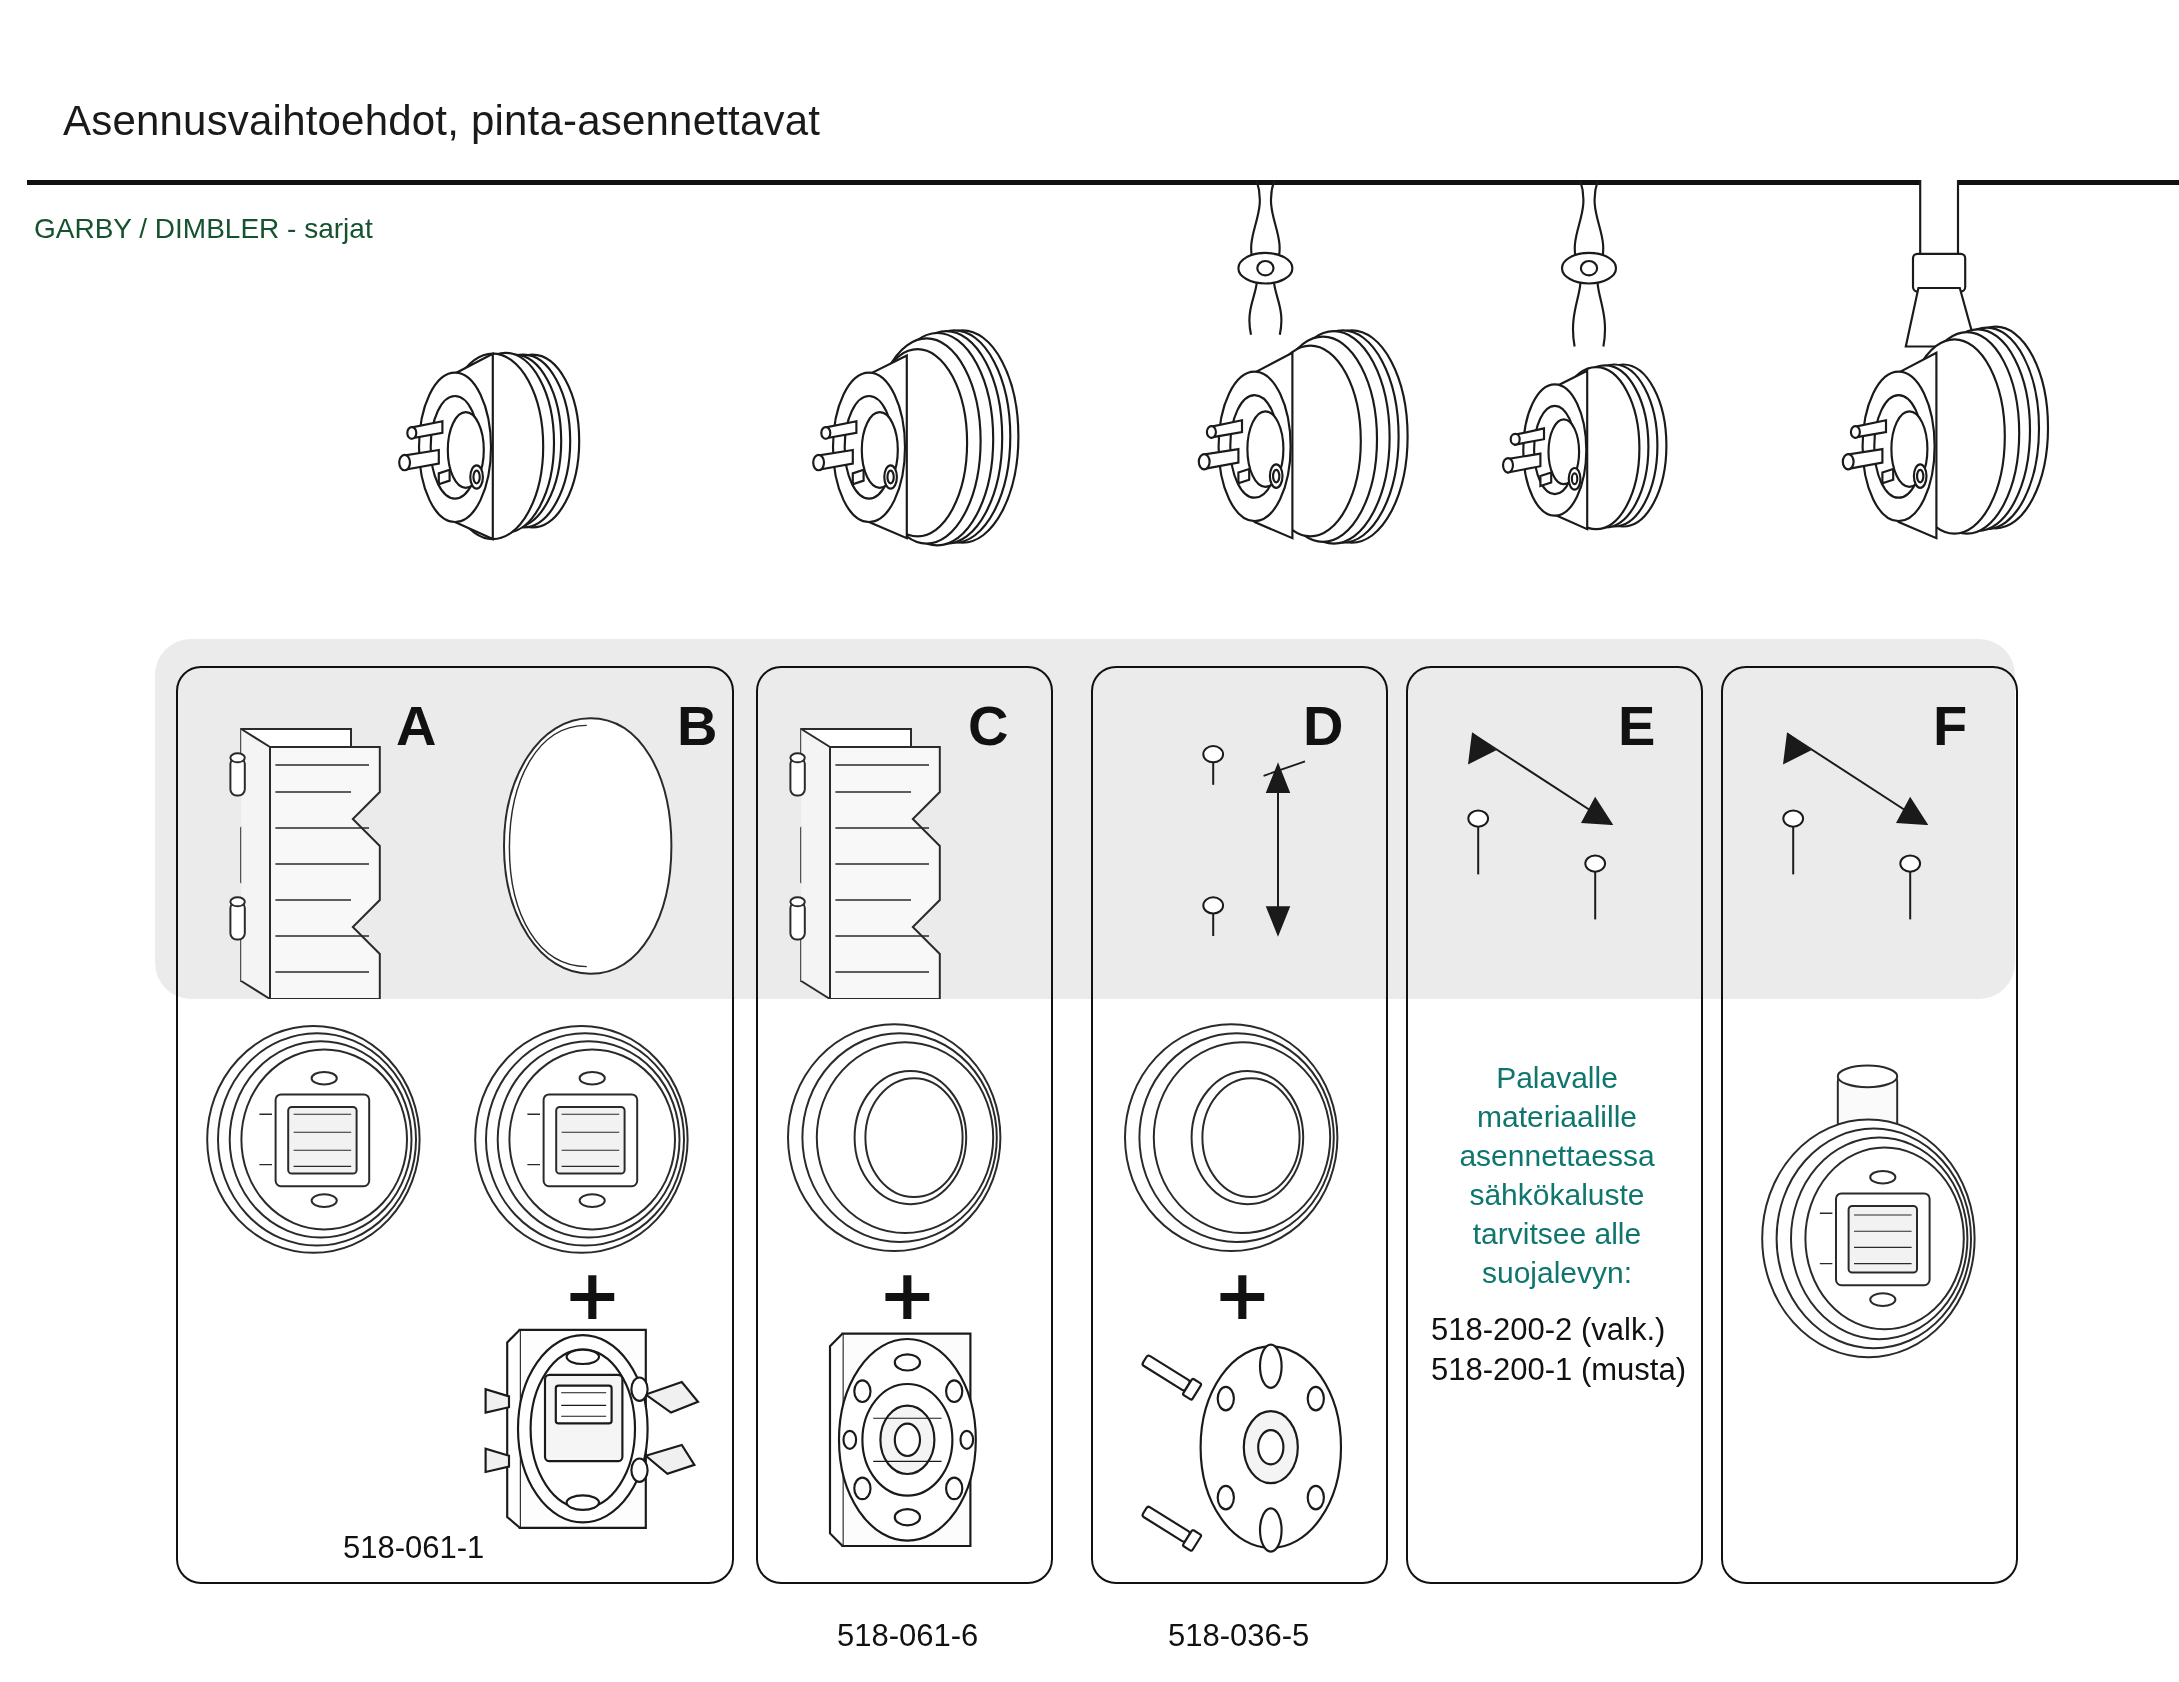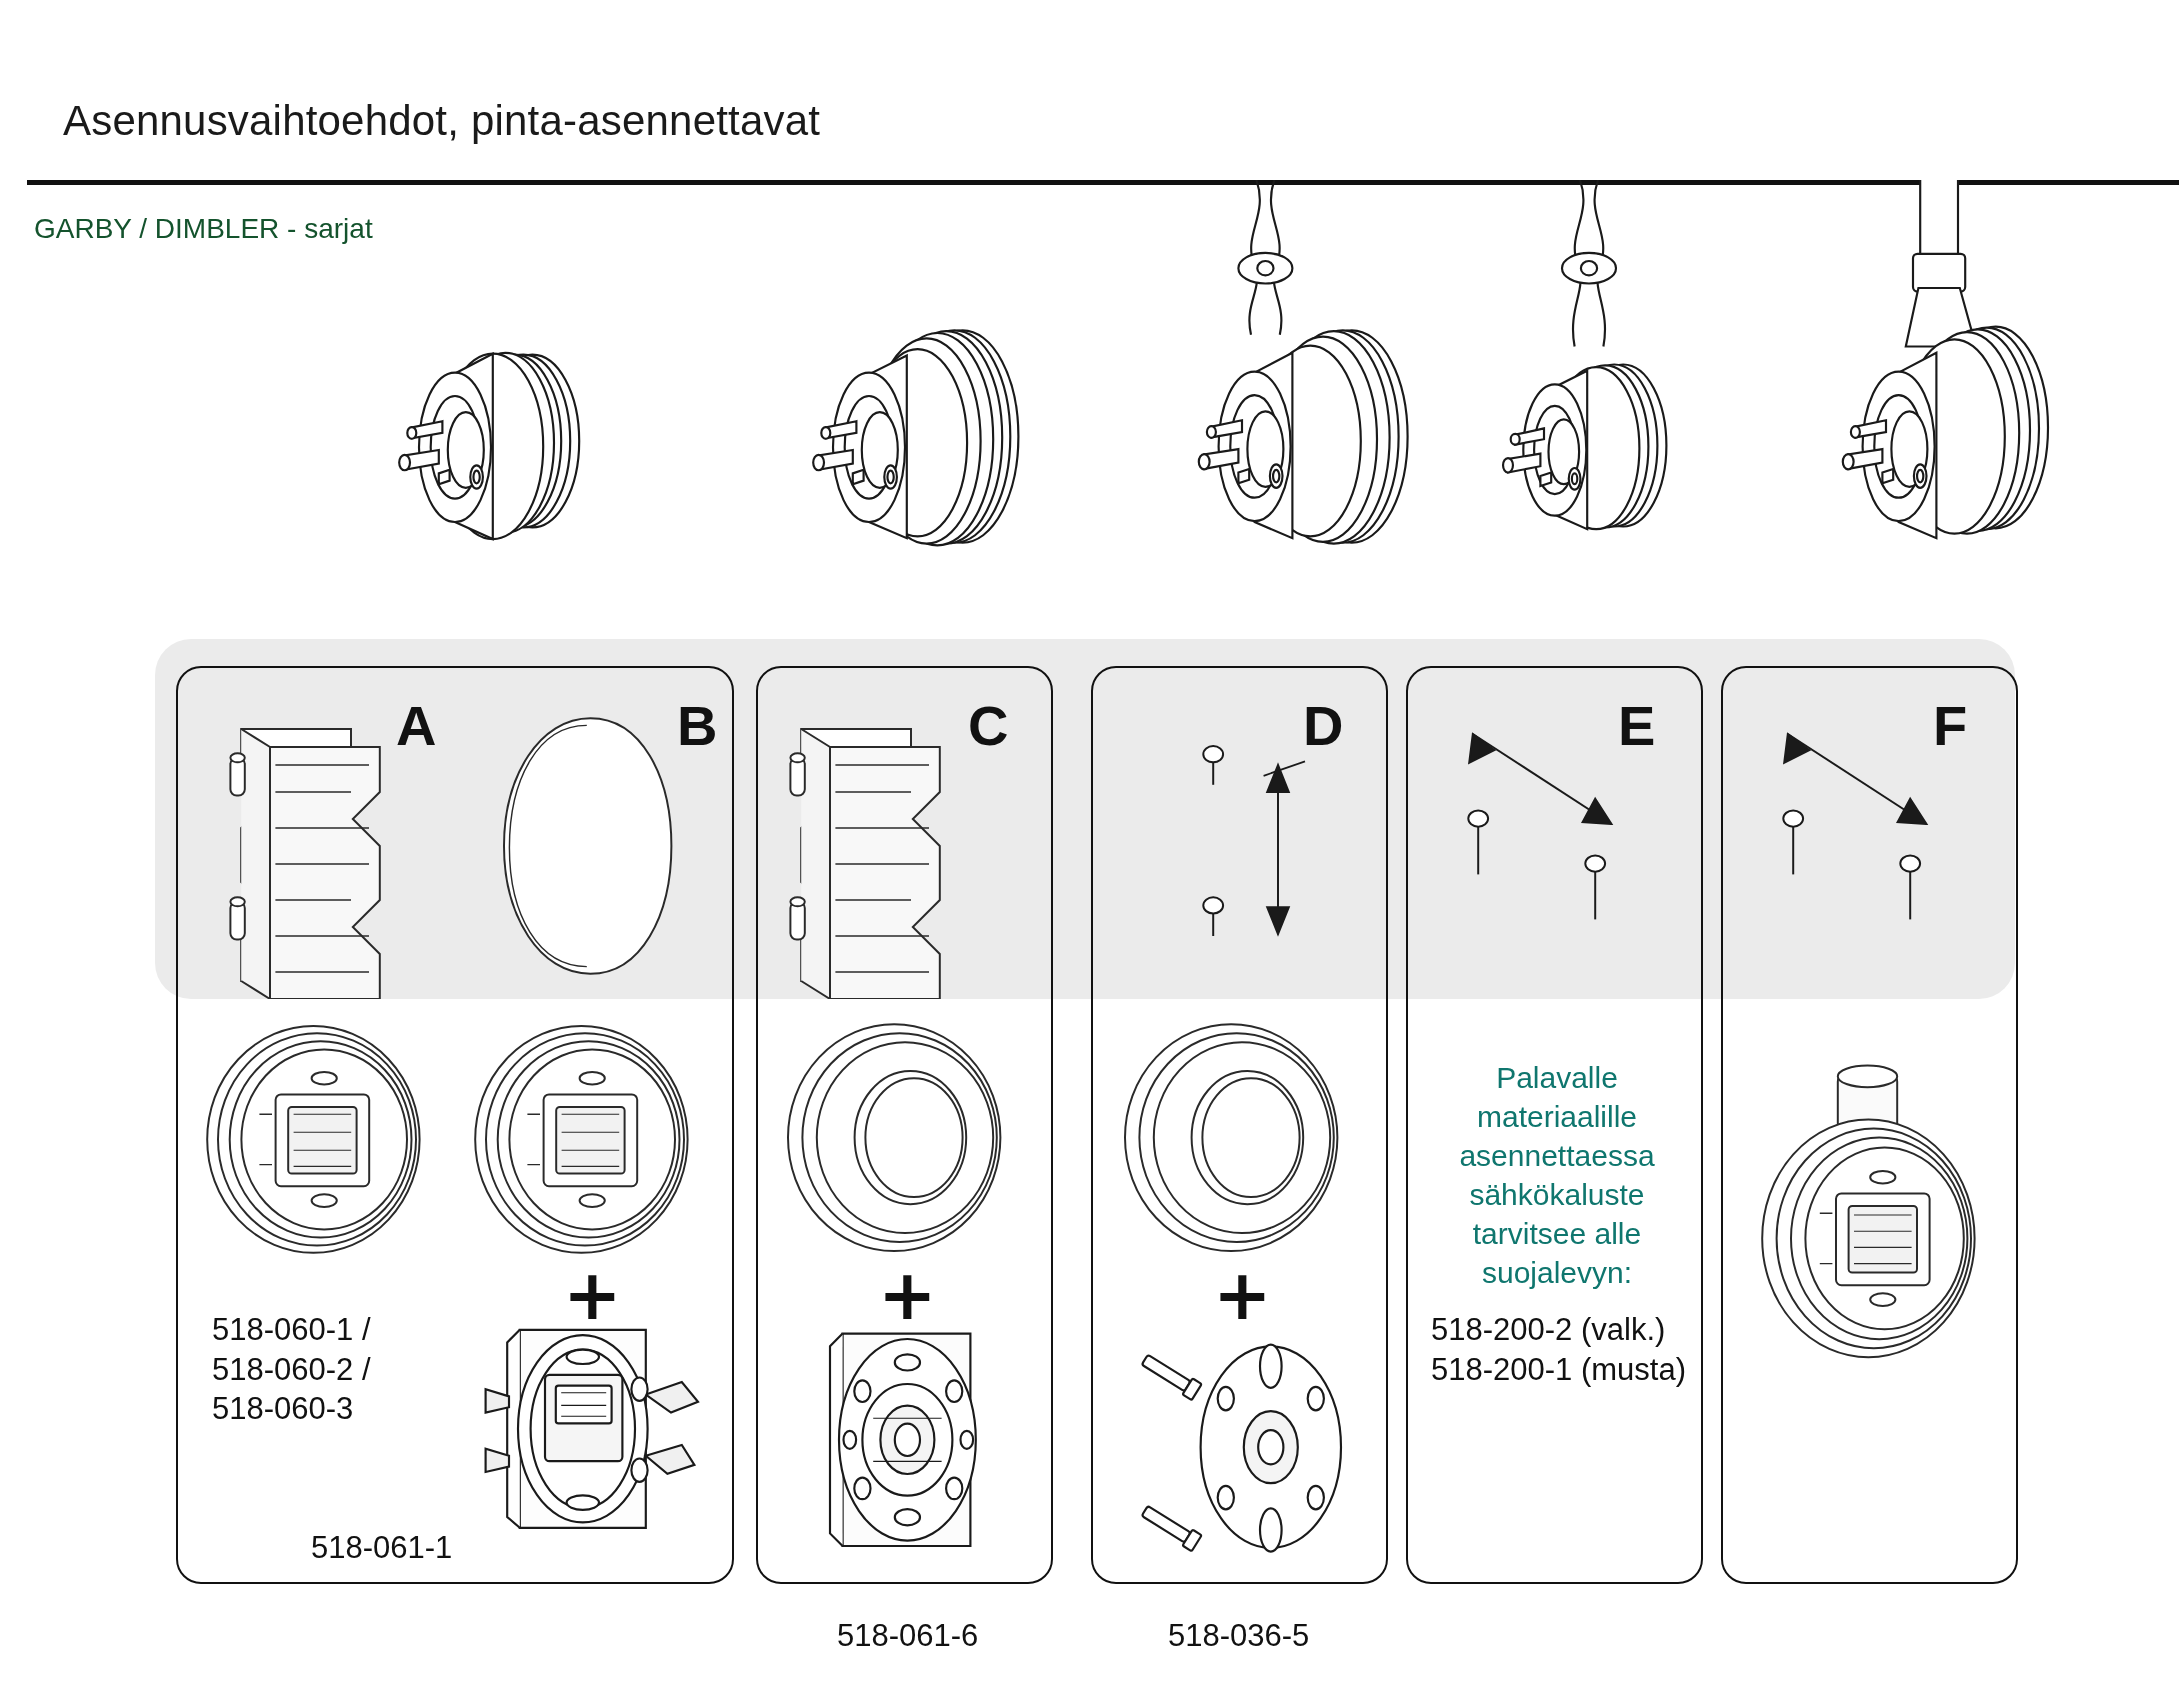--- a/index.html
+++ b/index.html
@@ -369,24 +369,21 @@
         <path d="M60 86 L34 78 L34 104 L60 98 Z" fill="#f0f0f0"></path>
         <path d="M60 152 L34 144 L34 170 L60 164 Z" fill="#f0f0f0"></path>
         <path d="M212 84 L252 70 L270 92 L240 104 Z" fill="#f0f0f0"></path>
         <path d="M212 152 L252 140 L266 162 L236 172 Z" fill="#f0f0f0"></path>
         <ellipse cx="205" cy="78" rx="9" ry="13"></ellipse>
         <ellipse cx="205" cy="168" rx="9" ry="13"></ellipse>
       </g>
     </svg>
   </div>
 
-  <div class="code" style="left:212px; top:1310px;">518-060-1 /
-518-060-2 /
-518-060-3</div>
-  <div class="bottom-code" style="left:311px; top:1530px;">518-061-1</div>
+  <div class="bottom-code" style="left:343px; top:1530px;">518-061-1</div>
 
   <div class="panel" style="left:756px; top:666px; width:297px; height:918px;"></div>
   <div class="panel-letter" style="left:968px; top:693px;">C</div>
 
   <div class="art" style="left:776px; top:711px;">
     <svg width="207" height="288" viewBox="0 0 230 320">
       <g fill="#ffffff" stroke="#2a2a2a" stroke-width="2.2">
         <path d="M28 20 L150 20 L150 70 L120 100 L150 130 L150 190 L120 220 L150 250 L150 300 L28 300 L28 250 L58 220 L28 190 L28 130 L58 100 L28 70 Z"></path>
         <path d="M28 20 L60 40 L60 320 L28 300" fill="#f4f4f4"></path>
         <path d="M60 40 L182 40 L182 90 L152 120 L182 150 L182 210 L152 240 L182 270 L182 320 L60 320 Z" fill="#f8f8f8"></path>

